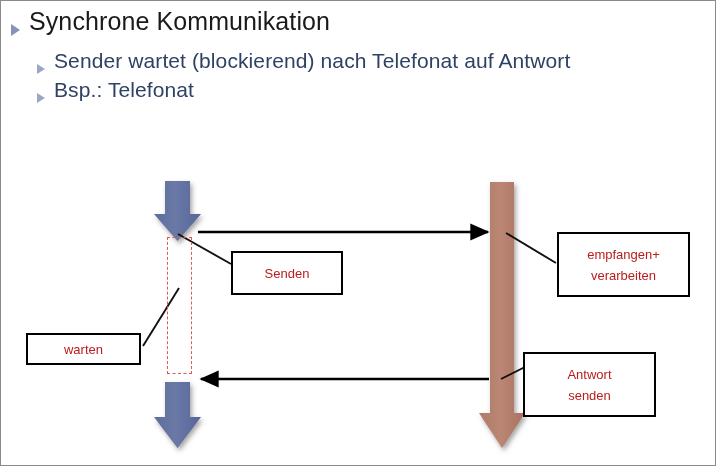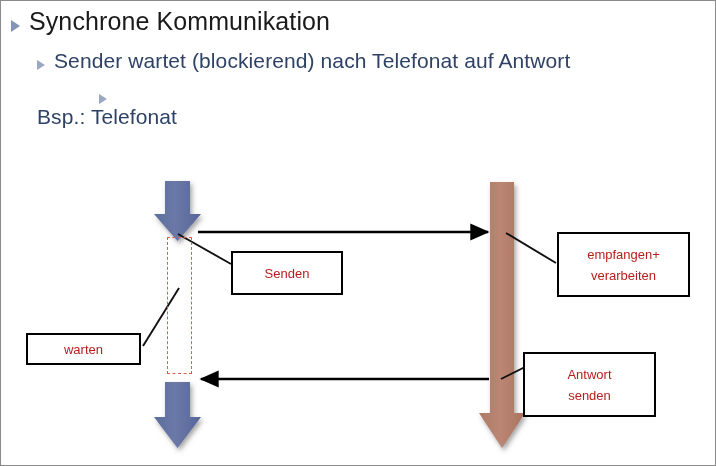--- a/index.html
+++ b/index.html
@@ -17,21 +17,21 @@
     background: #ffffff;
     border: 1px solid #8a8a8a;
     box-sizing: border-box;
     overflow: hidden;
   }
 
   
   .bullet-row {
     position: absolute;
     display: flex;
-    align-items: center;
+    align-items: flex-end;
     white-space: nowrap;
   }
   .tri {
     display: inline-block;
     width: 0;
     height: 0;
     border-style: solid;
     flex: 0 0 auto;
   }
   .tri-main {
@@ -48,21 +48,21 @@
   }
   #title-row { left: 10px; top: 5px; }
   #title-text {
     font-size: 25px;
     line-height: 30px;
     color: #1a1a1a;
     font-weight: 400;
     letter-spacing: 0.1px;
   }
   #sub-row-1 { left: 36px; top: 47px; }
-  #sub-row-2 { left: 36px; top: 85px; flex-direction: column; }
+  #sub-row-2 { left: 36px; top: 76px; }
   .sub-text {
     font-size: 21px;
     line-height: 26px;
     color: #2f4265;
     font-weight: 400;
     letter-spacing: 0.1px;
   }
 
   
   #diagram {

